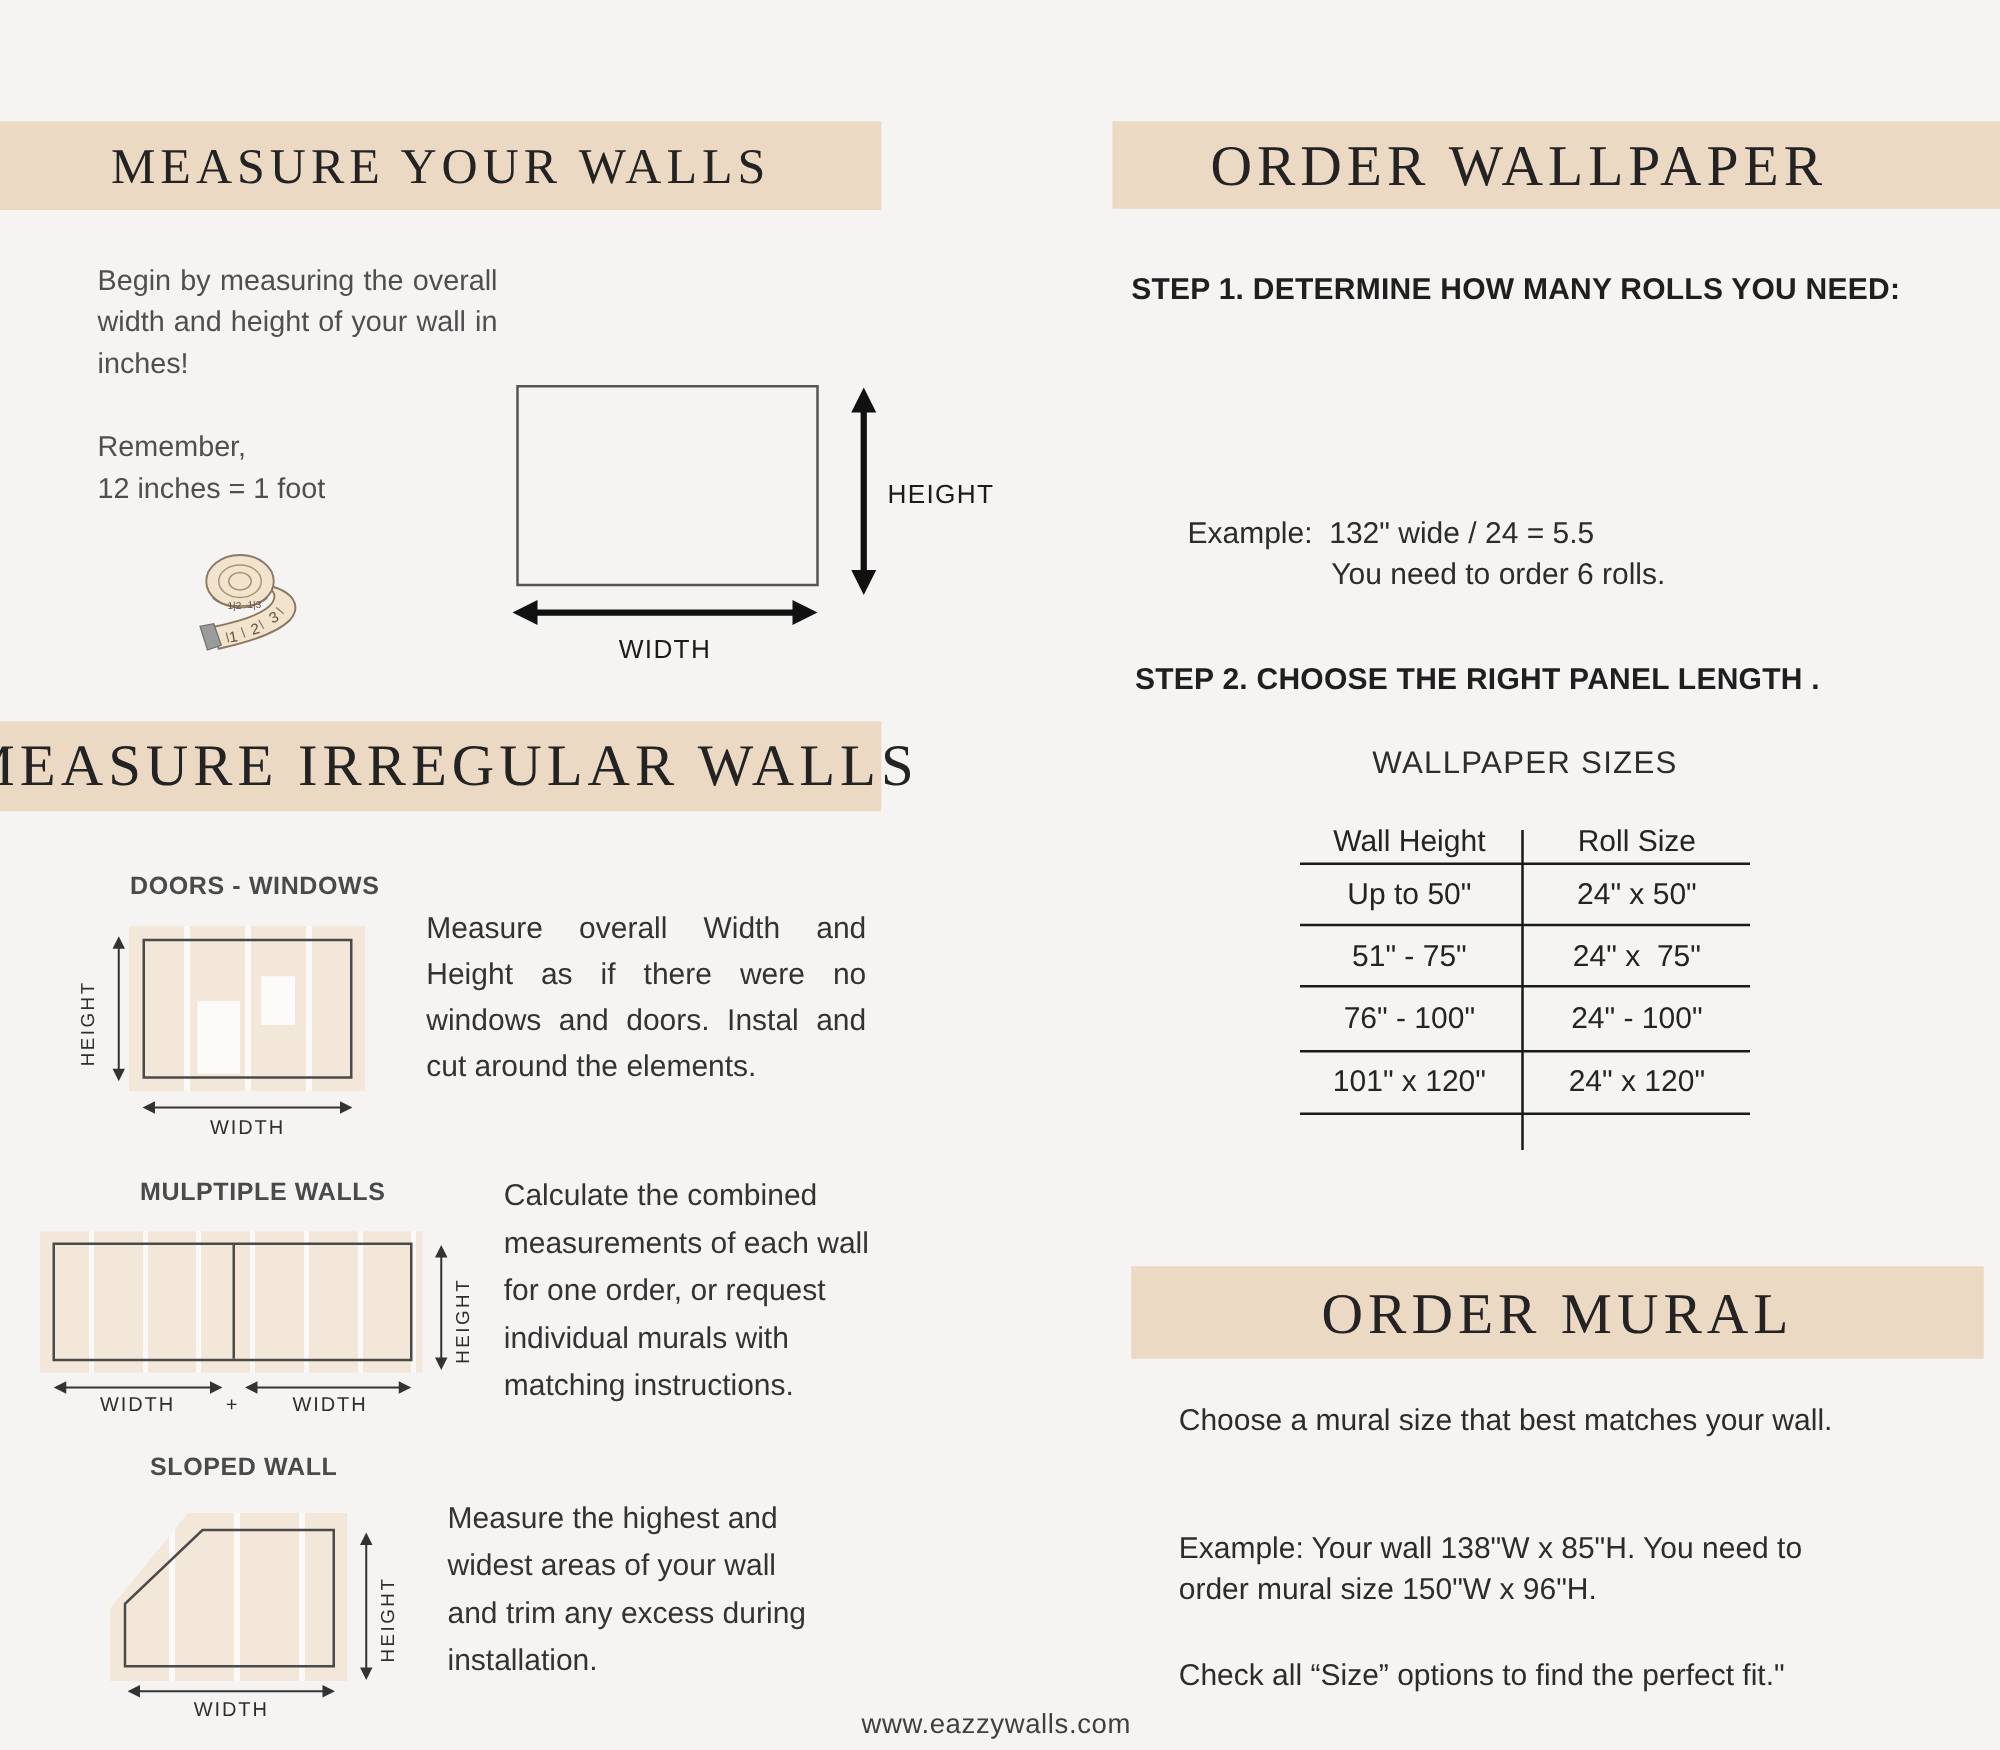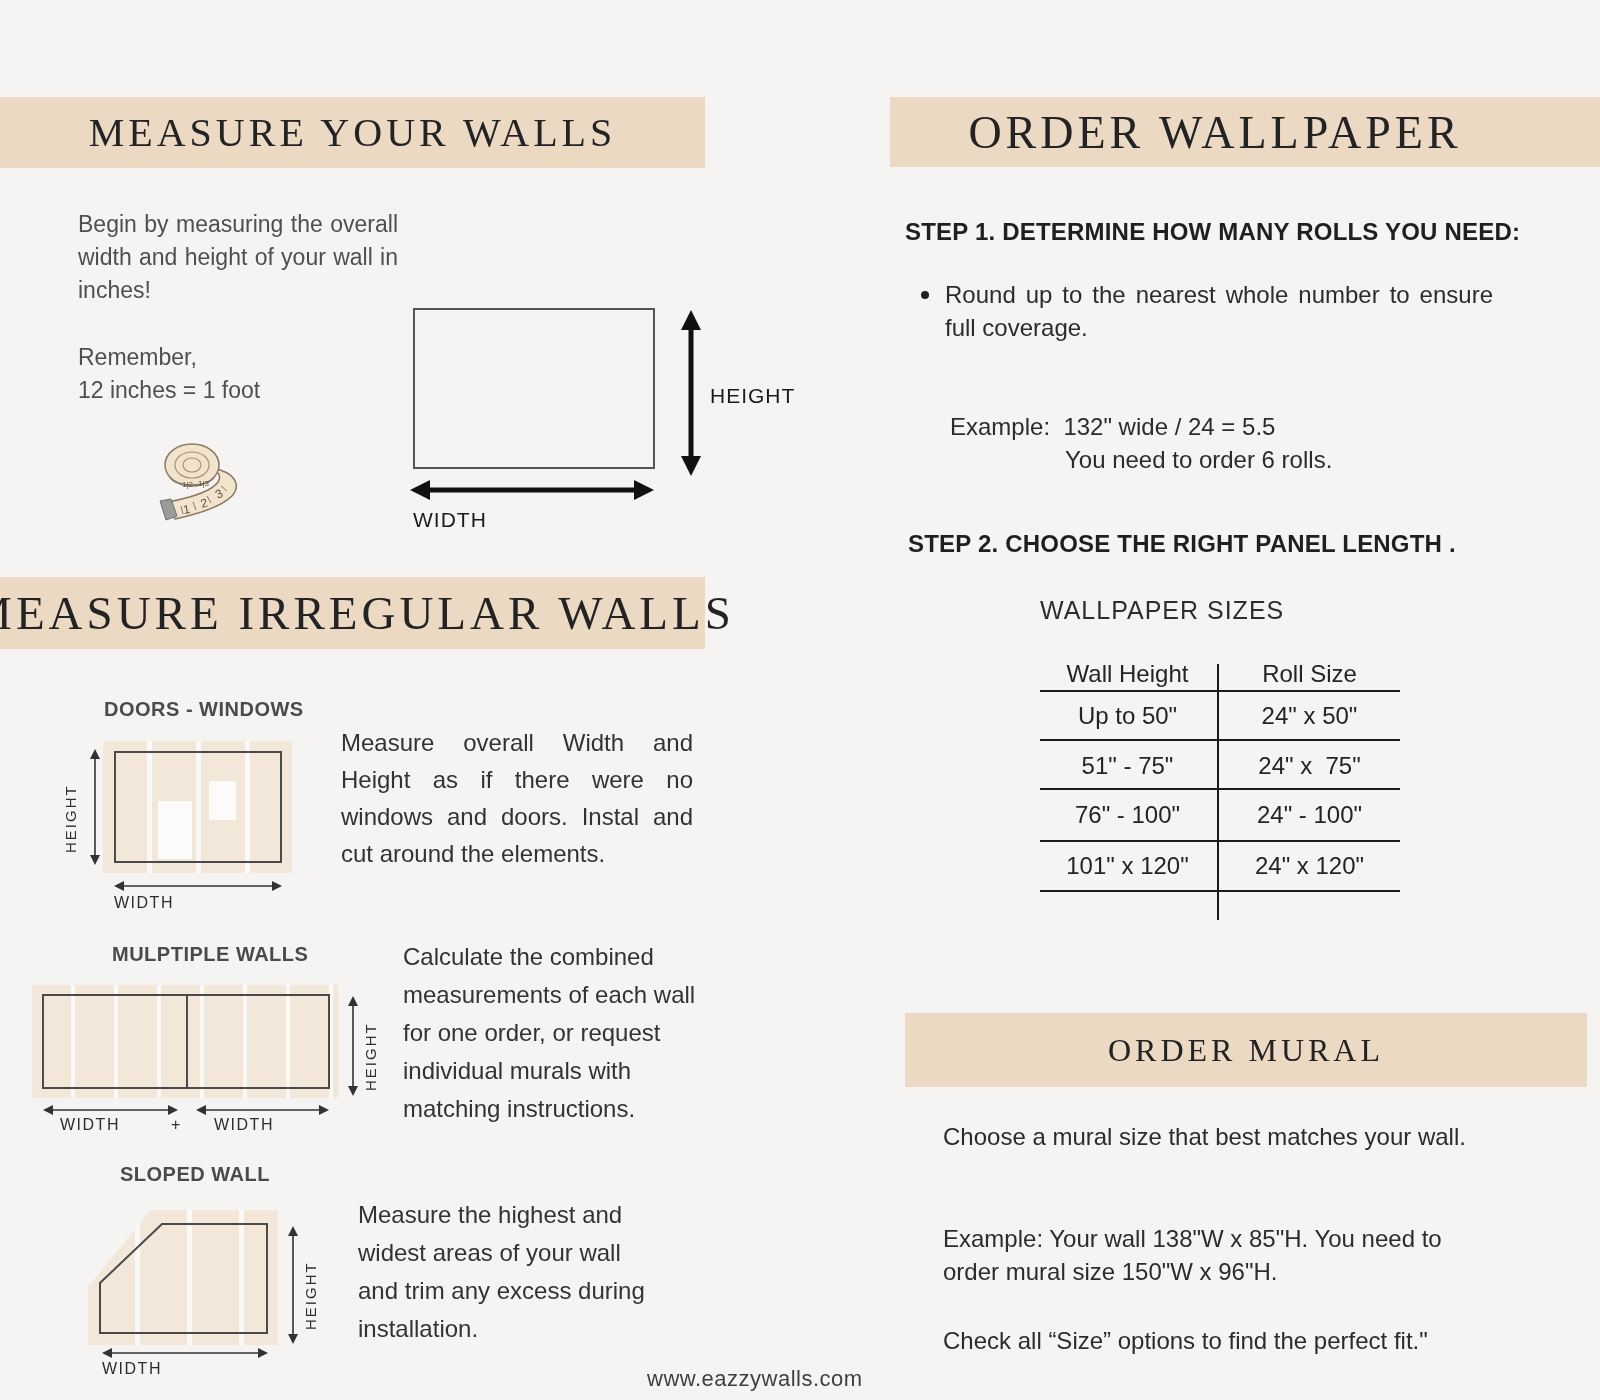--- a/index.html
+++ b/index.html
@@ -36,21 +36,21 @@
   .white-block{position:absolute;background:#fcfbfa;}
   
   .stephead{position:absolute;font-weight:bold;font-size:24px;color:#1f1f1f;white-space:nowrap;letter-spacing:0.2px;}
   .rbody{font-size:24px;line-height:33px;color:#2c2c2c;}
   .bullets{list-style:none;margin:0;padding:0;}
   .bullets li{position:relative;padding-left:30px;text-align:justify;text-align-last:left;}
   .bullets li::before{content:"";position:absolute;left:6px;top:13px;width:8px;height:8px;border-radius:50%;background:#1f1f1f;}
   .bold{font-weight:normal;}
   .cell{position:absolute;font-size:24px;color:#242424;text-align:center;white-space:pre;}
   .tline{position:absolute;background:#1a1a1a;height:2px;width:360px;left:1040px;}
-  .center-text{}
+  .center-text{text-align:center;}
   .note-line{white-space:nowrap;}
   svg{display:block;}
 </style>
 </head>
 <body>
 
 <div class="banner" style="left:0;top:97px;width:705px;height:71px;">
   <div class="banner-title" style="font-size:40px;">MEASURE YOUR WALLS</div>
 </div>
 
@@ -157,21 +157,20 @@
 
 <div class="abs center-text" style="left:647px;top:1366px;width:300px;font-size:22px;color:#3f3f3f;letter-spacing:0.5px;">www.eazzywalls.com</div>
 
 <div class="banner" style="left:890px;top:97px;width:710px;height:70px;">
   <div class="banner-title" style="font-size:46px;padding-right:60px;">ORDER WALLPAPER</div>
 </div>
 
 <div class="stephead" style="left:905px;top:218px;">STEP 1. DETERMINE HOW MANY ROLLS YOU NEED:</div>
 
 <ul class="bullets abs rbody" style="left:915px;top:278px;width:578px;">
-  <li>Round up to the nearest whole number to ensure full coverage.</li>
 </ul>
 
 <div class="abs rbody" style="left:950px;top:410px;"><span class="bold">Example:</span>&nbsp; <span>132" wide / 24 = 5.5</span></div>
 <div class="abs rbody" style="left:1065px;top:443px;">You need to order 6 rolls.</div>
 
 <div class="stephead" style="left:908px;top:530px;">STEP 2. CHOOSE THE RIGHT PANEL LENGTH .</div>
 
 <div class="abs center-text" style="left:1040px;top:596px;width:360px;font-size:25px;color:#2d2d2d;letter-spacing:1px;">WALLPAPER SIZES</div>
 
 <div class="cell" style="left:1040px;top:660px;width:175px;">Wall Height</div>
@@ -187,20 +186,20 @@
 <div class="cell" style="left:1040px;top:702px;width:175px;">Up to 50"</div>
 <div class="cell" style="left:1219px;top:702px;width:181px;">24" x 50"</div>
 <div class="cell" style="left:1040px;top:752px;width:175px;">51" - 75"</div>
 <div class="cell" style="left:1219px;top:752px;width:181px;">24" x  75"</div>
 <div class="cell" style="left:1040px;top:801px;width:175px;">76" - 100"</div>
 <div class="cell" style="left:1219px;top:801px;width:181px;">24" - 100"</div>
 <div class="cell" style="left:1040px;top:852px;width:175px;">101" x 120"</div>
 <div class="cell" style="left:1219px;top:852px;width:181px;">24" x 120"</div>
 
 <div class="banner" style="left:905px;top:1013px;width:682px;height:74px;">
-  <div class="banner-title" style="font-size:32px;text-align:center;">ORDER MURAL</div>
+  <div class="banner-title" style="font-size:46px;text-align:center;">ORDER MURAL</div>
 </div>
 
 <div class="abs rbody just" style="left:943px;top:1118px;width:540px;line-height:37px;">Choose a mural size that best matches your wall.</div>
 
 <div class="abs rbody" style="left:943px;top:1222px;width:545px;line-height:33px;"><span class="bold">Example:</span><span> Your wall 138"W x 85"H. You need to order mural size 150"W x 96"H.</span></div>
 
 <div class="abs rbody note-line" style="left:943px;top:1324px;">Check all “Size” options to find the perfect fit."</div>
 
 </body></html>

